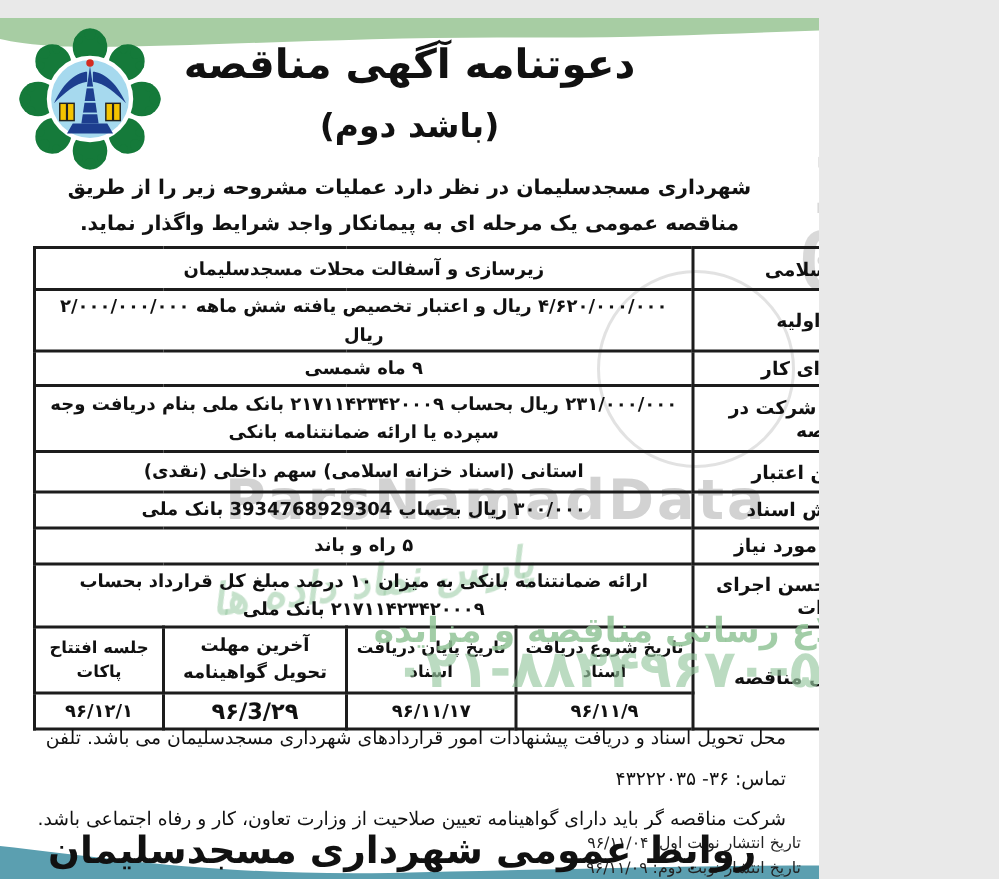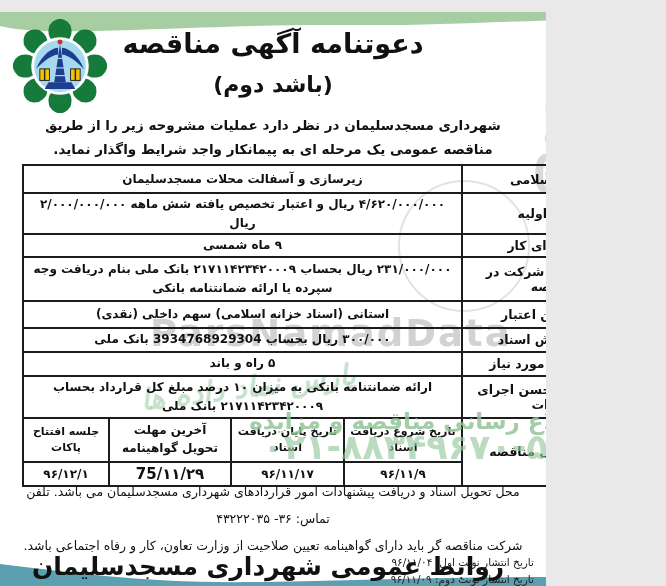--- a/index.html
+++ b/index.html
@@ -22,21 +22,21 @@
                   padding:1px 5px;font-weight:bold;}
   td.lbl{font-size:12.5px;}
   td.val{font-size:12px;line-height:1.55;}
   tr.r1{height:28px}tr.r2{height:30px}tr.r3{height:20px}tr.r4{height:44px}tr.r5{height:27px}
   tr.r6{height:24px}tr.r7{height:24px}tr.r8{height:42px}tr.schh{height:44px}tr.schv{height:24px}
   td.schh{font-size:11px;line-height:1.45;}
   td.schh-bold{font-size:12px;}
   td.schv{font-size:12px;}
   td.schv-bold{font-size:15px;}
   
-  .notes{position:absolute;top:466px;right:22px;left:22px;direction:rtl;text-align:center;
+  .notes{position:absolute;top:466px;right:22px;left:22px;direction:rtl;text-align:right;
          font-size:12.5px;line-height:27px;z-index:2;}
   .pub{position:absolute;top:542px;right:12px;direction:rtl;text-align:right;
        font-size:10.5px;line-height:17px;color:#222;z-index:4;}
   .footer-brand{position:absolute;top:540px;left:32px;direction:rtl;font-size:25px;
                 font-weight:bold;z-index:5;}
   
   .wm{position:absolute;pointer-events:none;}
   .wm-brand{top:300px;left:150px;font-size:37px;font-weight:bold;letter-spacing:2px;
             color:rgba(165,165,165,0.5);z-index:1;}
   .wm-digits{top:86px;left:540px;width:120px;font-family:"DejaVu Sans Mono",monospace;
@@ -158,21 +158,21 @@
       <tr class="schh">
         <td class="lbl" rowspan="2">برنامه زمانی مناقصه</td>
         <td class="schh">تاریخ شروع دریافت اسناد</td>
         <td class="schh">تاریخ پایان دریافت اسناد</td>
         <td class="schh schh-bold">آخرین مهلت تحویل گواهینامه</td>
         <td class="schh">جلسه افتتاح پاکات</td>
       </tr>
       <tr class="schv">
         <td class="schv">۹۶/۱۱/۹</td>
         <td class="schv">۹۶/۱۱/۱۷</td>
-        <td class="schv schv-bold">75/۱۱/۲۹</td>
+        <td class="schv schv-bold">۹۶/3/۲۹</td>
         <td class="schv">۹۶/۱۲/۱</td>
       </tr>
     </tbody>
       </table>
   </div>
 
   <div class="notes">
     <div>محل تحویل اسناد و دریافت پیشنهادات امور قراردادهای شهرداری مسجدسلیمان می باشد. تلفن تماس: ۳۶- ۴۳۲۲۲۰۳۵</div>
     <div>شرکت مناقصه گر باید دارای گواهینامه تعیین صلاحیت از وزارت تعاون، کار و رفاه اجتماعی باشد.</div>
   </div>

